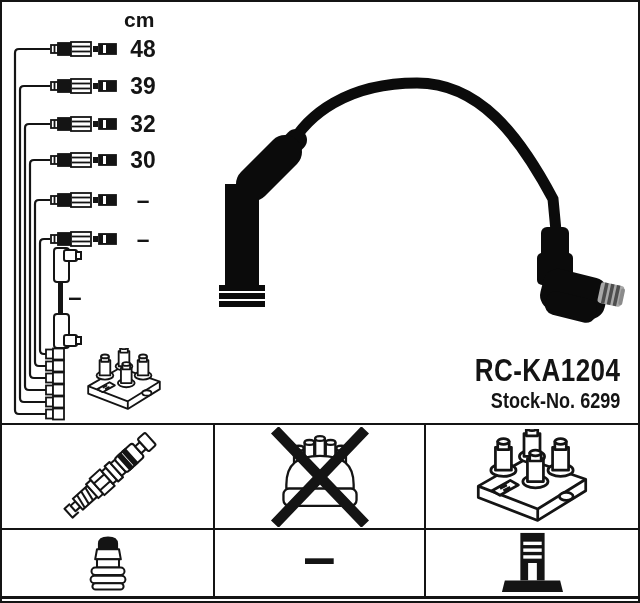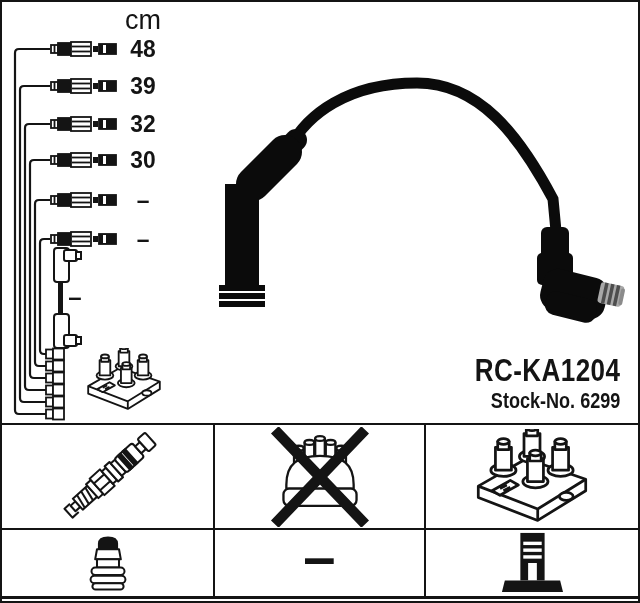--- a/index.html
+++ b/index.html
@@ -9,21 +9,21 @@
     font-family:"Liberation Sans", sans-serif;color:#141414;
   }
   .abs{position:absolute;}
   .len-label{
     position:absolute;left:122px;width:38px;height:26px;line-height:26px;
     text-align:center;font-weight:bold;font-size:24px;transform:scaleX(.95);
     white-space:nowrap;
   }
   .unit-label{
     position:absolute;left:122px;top:6px;width:38px;height:24px;line-height:24px;
-    text-align:center;font-weight:normal;font-size:27px;
+    text-align:left;font-weight:bold;font-size:21px;
   }
   .coil-dash{
     position:absolute;left:56px;top:282px;width:34px;height:26px;line-height:26px;
     text-align:center;font-weight:bold;font-size:24px;
   }
   .pn-block{
     position:absolute;right:18px;top:352px;text-align:right;
     transform:scaleX(.84);transform-origin:100% 0;white-space:nowrap;
   }
   .pn-main{font-size:31px;font-weight:bold;line-height:34px;letter-spacing:.5px;}

